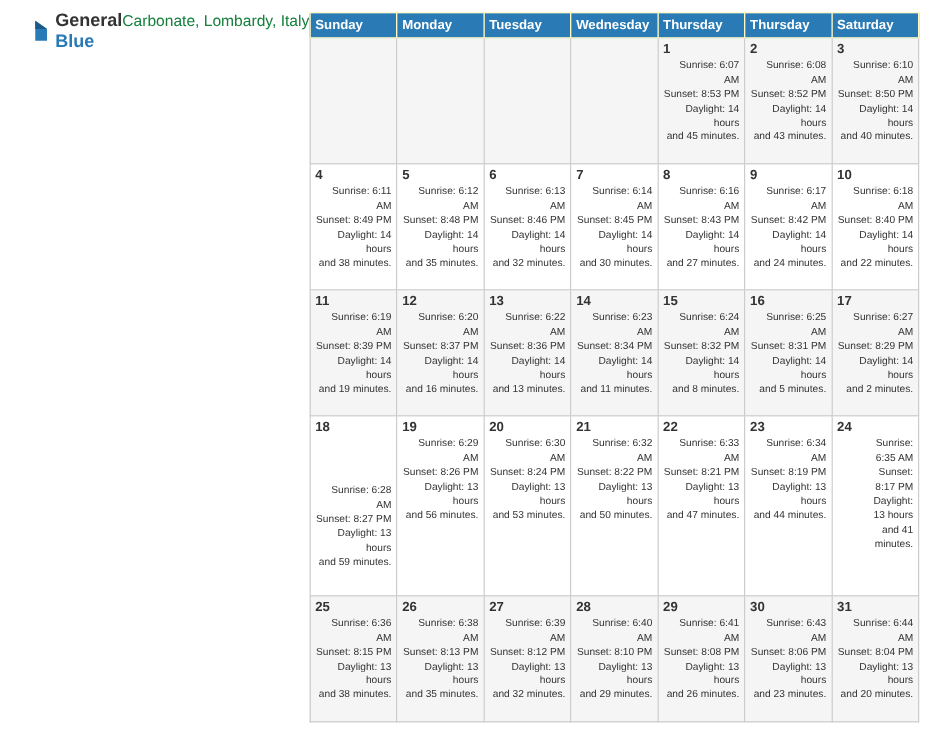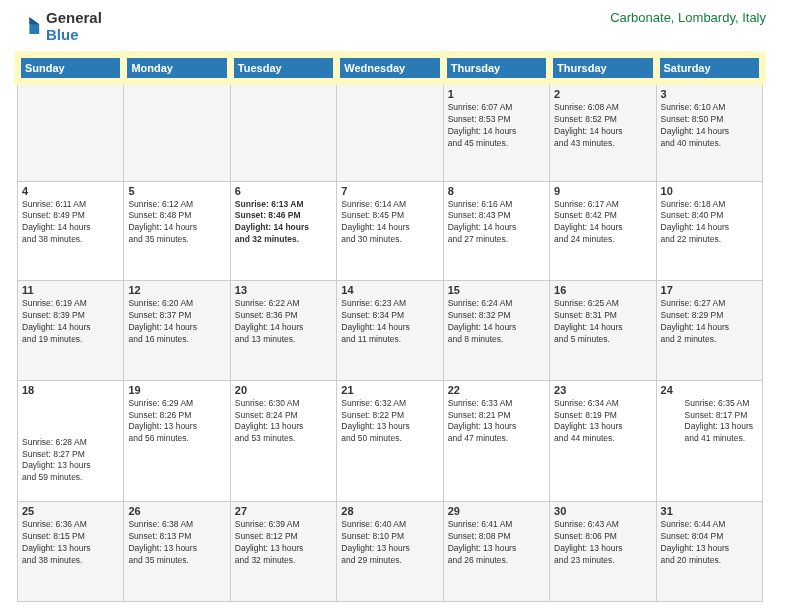--- a/index.html
+++ b/index.html
@@ -8,21 +8,20 @@
       background: #fff;
       width: 792px;
       height: 612px;
       overflow: hidden;
     }
     .page {
       width: 780px;
       height: 612px;
       padding: 10px 14px;
       display: flex;
-      flex-direction: column;
     }
     .header {
       display: flex;
       justify-content: space-between;
       align-items: flex-start;
       margin-bottom: 8px;
     }
     .logo {
       display: flex;
       align-items: center;
@@ -69,21 +68,21 @@
     }
     .calendar thead tr {
       background-color: #2a7ab5;
     }
     .calendar thead th {
       color: #fff;
       font-size: 11px;
       font-weight: bold;
       padding: 4px 4px;
       text-align: left;
-      border: 7px solid #fef9c3;
+      border: 1px solid #fef9c3;
     }
     .calendar tbody tr {
       border-bottom: 1px solid #ccc;
     }
     .calendar tbody td {
       vertical-align: top;
       padding: 3px 4px;
       border: 1px solid #ccc;
       font-size: 9px;
       color: #333;
@@ -98,20 +97,21 @@
     .day-number {
       font-size: 11px;
       font-weight: bold;
       display: block;
       margin-bottom: 2px;
     }
     .day-info {
       font-size: 8.5px;
       line-height: 1.4;
       color: #333;
+      text-align: right;
     }
     .empty-cell {
       background-color: #f5f5f5;
     }
   </style>
 </head>
 <body>
 
 <div class="page">
   <div class="header">
@@ -180,21 +180,21 @@
           </td>
           <td>
             <span class="day-number">5</span>
             <div class="day-info" style="white-space: pre-line;">Sunrise: 6:12 AM
 Sunset: 8:48 PM
 Daylight: 14 hours
 and 35 minutes.</div>
           </td>
           <td>
             <span class="day-number">6</span>
-            <div class="day-info" style="white-space: pre-line; font-weight: bold;">Sunrise: 6:13 AM
+            <div class="day-info" style="white-space: pre-line;">Sunrise: 6:13 AM
 Sunset: 8:46 PM
 Daylight: 14 hours
 and 32 minutes.</div>
           </td>
           <td>
             <span class="day-number">7</span>
             <div class="day-info" style="white-space: pre-line;">Sunrise: 6:14 AM
 Sunset: 8:45 PM
 Daylight: 14 hours
 and 30 minutes.</div>

